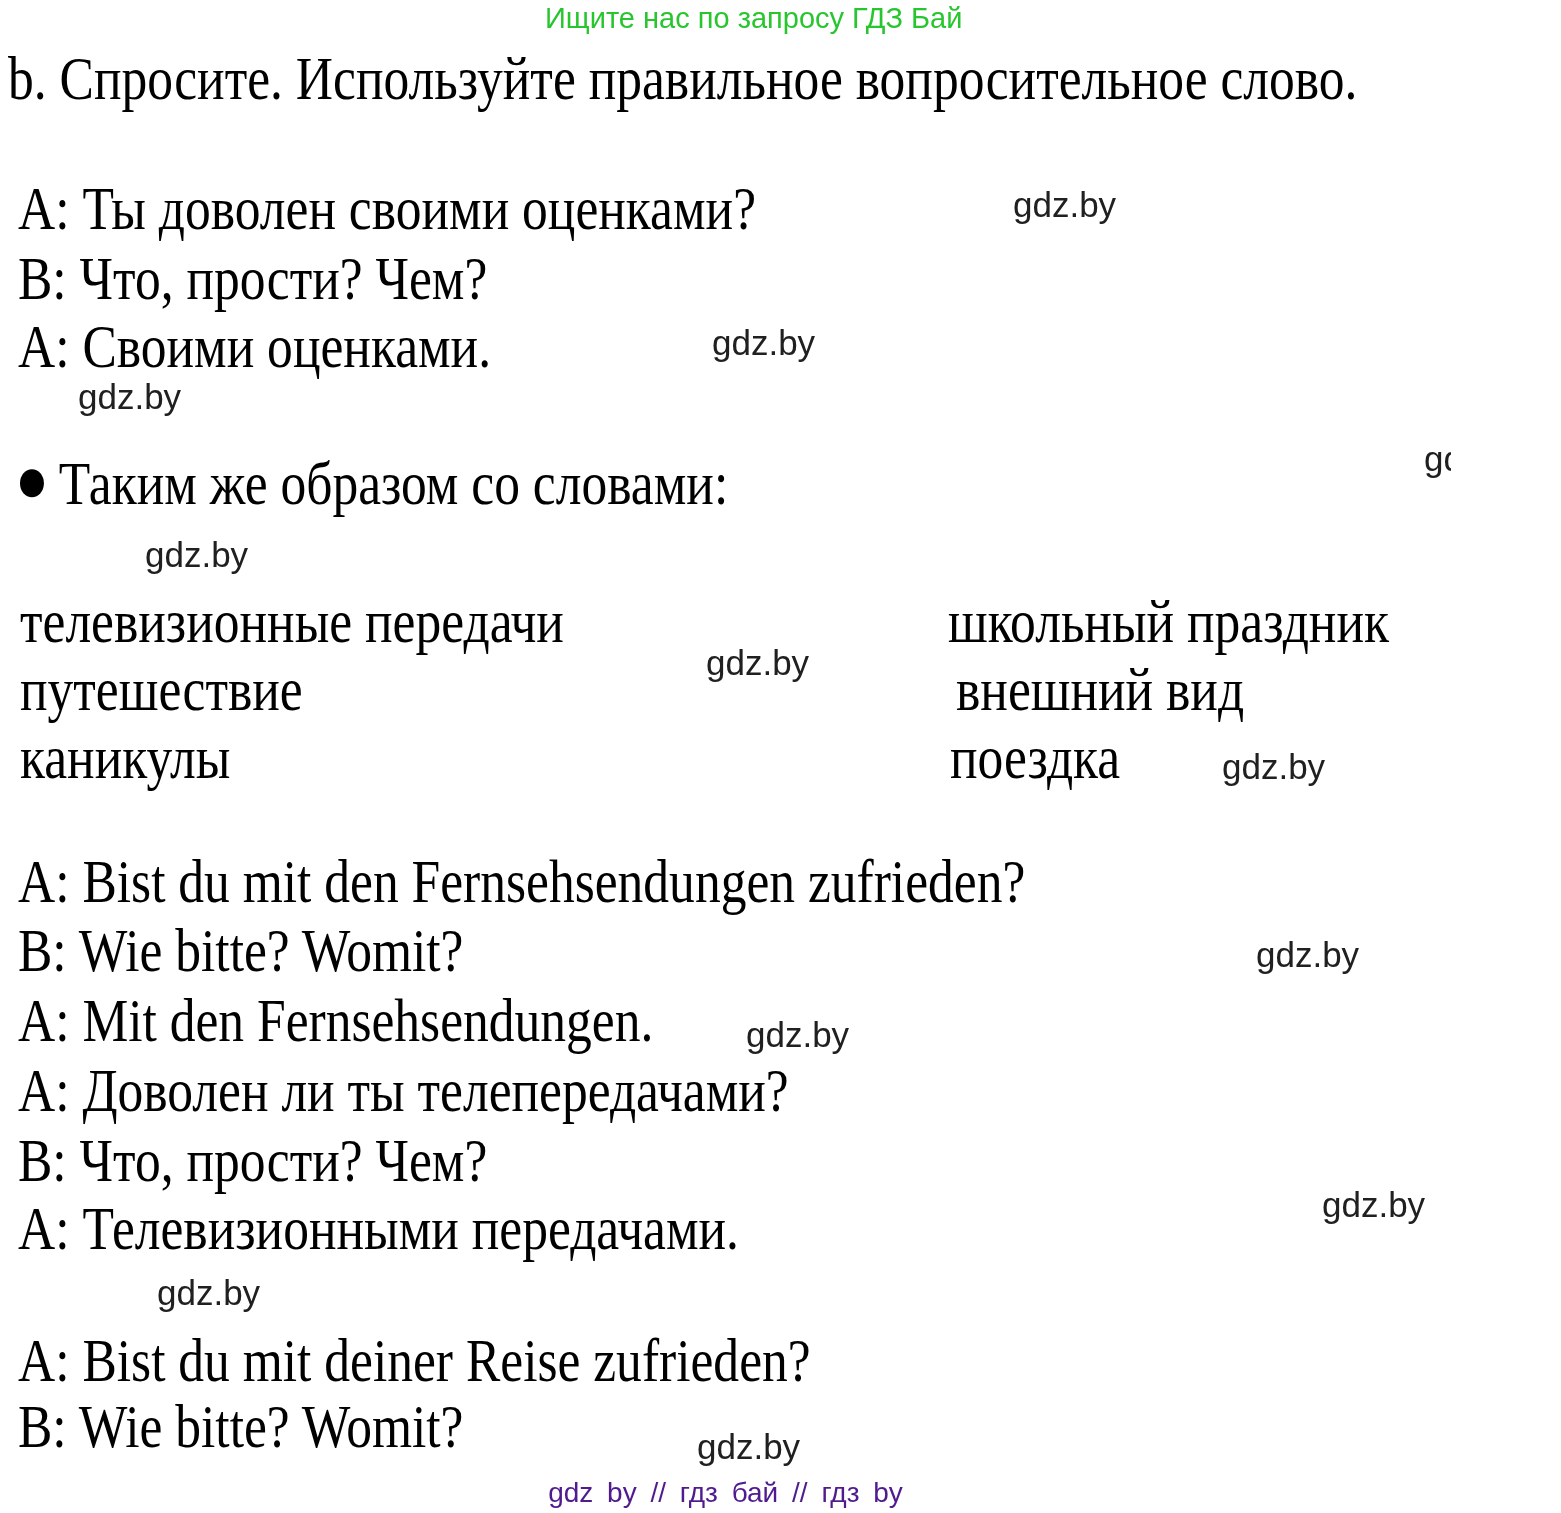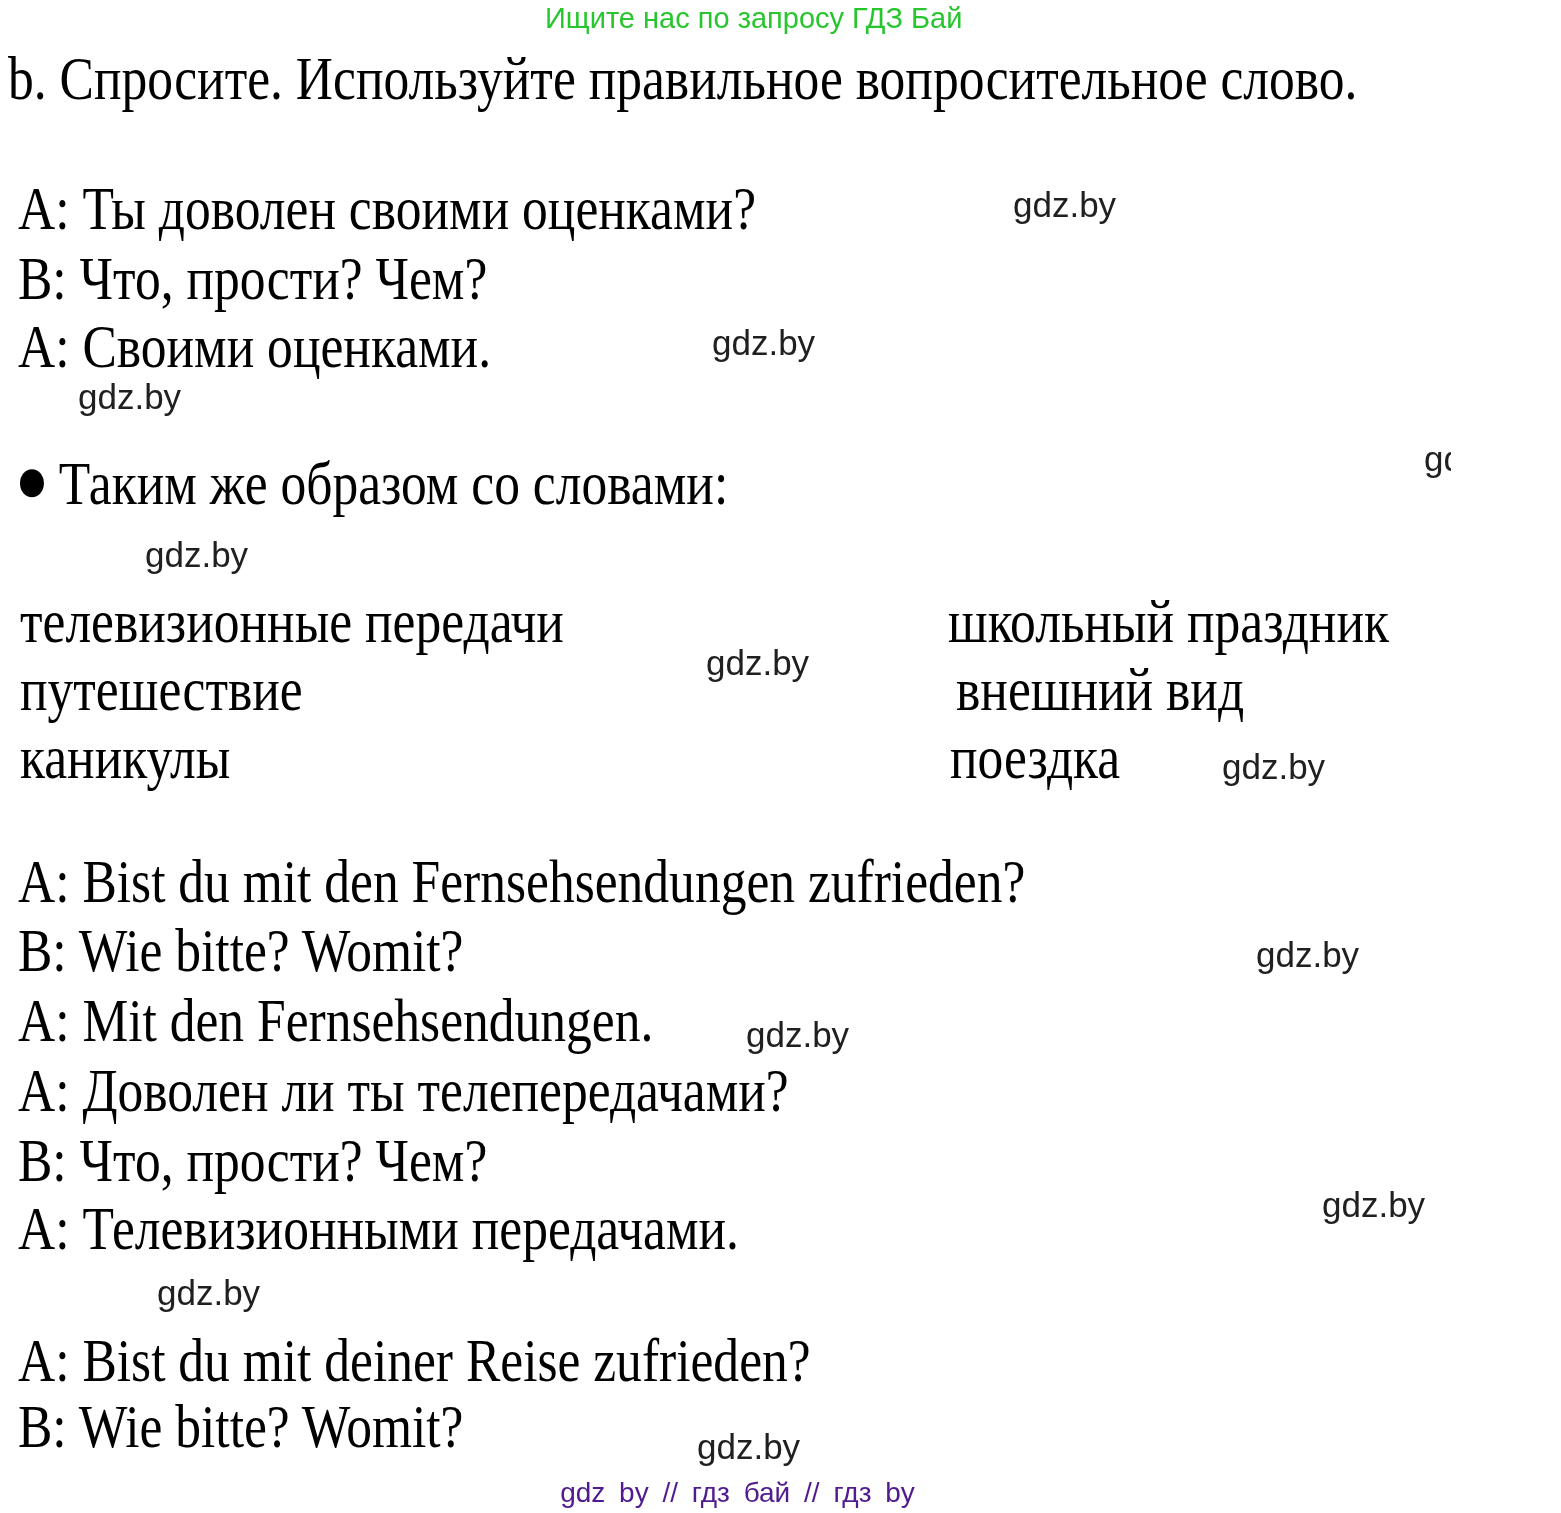--- a/index.html
+++ b/index.html
@@ -58,21 +58,20 @@
     position: absolute;
     top: 1478px;
     left: 50%;
     transform: translateX(-50%);
     font-family: "Liberation Sans", sans-serif;
     font-size: 28px;
     line-height: 1.1;
     color: #4f1b8f;
     white-space: nowrap;
     word-spacing: 6px;
-    margin-left: 12px;
   }
 </style>
 </head>
 <body>
 
 <div class="page">
 
   <div class="promo">Ищите нас по запросу ГДЗ Бай</div>
 
   <div class="line" style="left:8px; top:48px;">b. Спросите. Используйте правильное вопросительное слово.</div>

